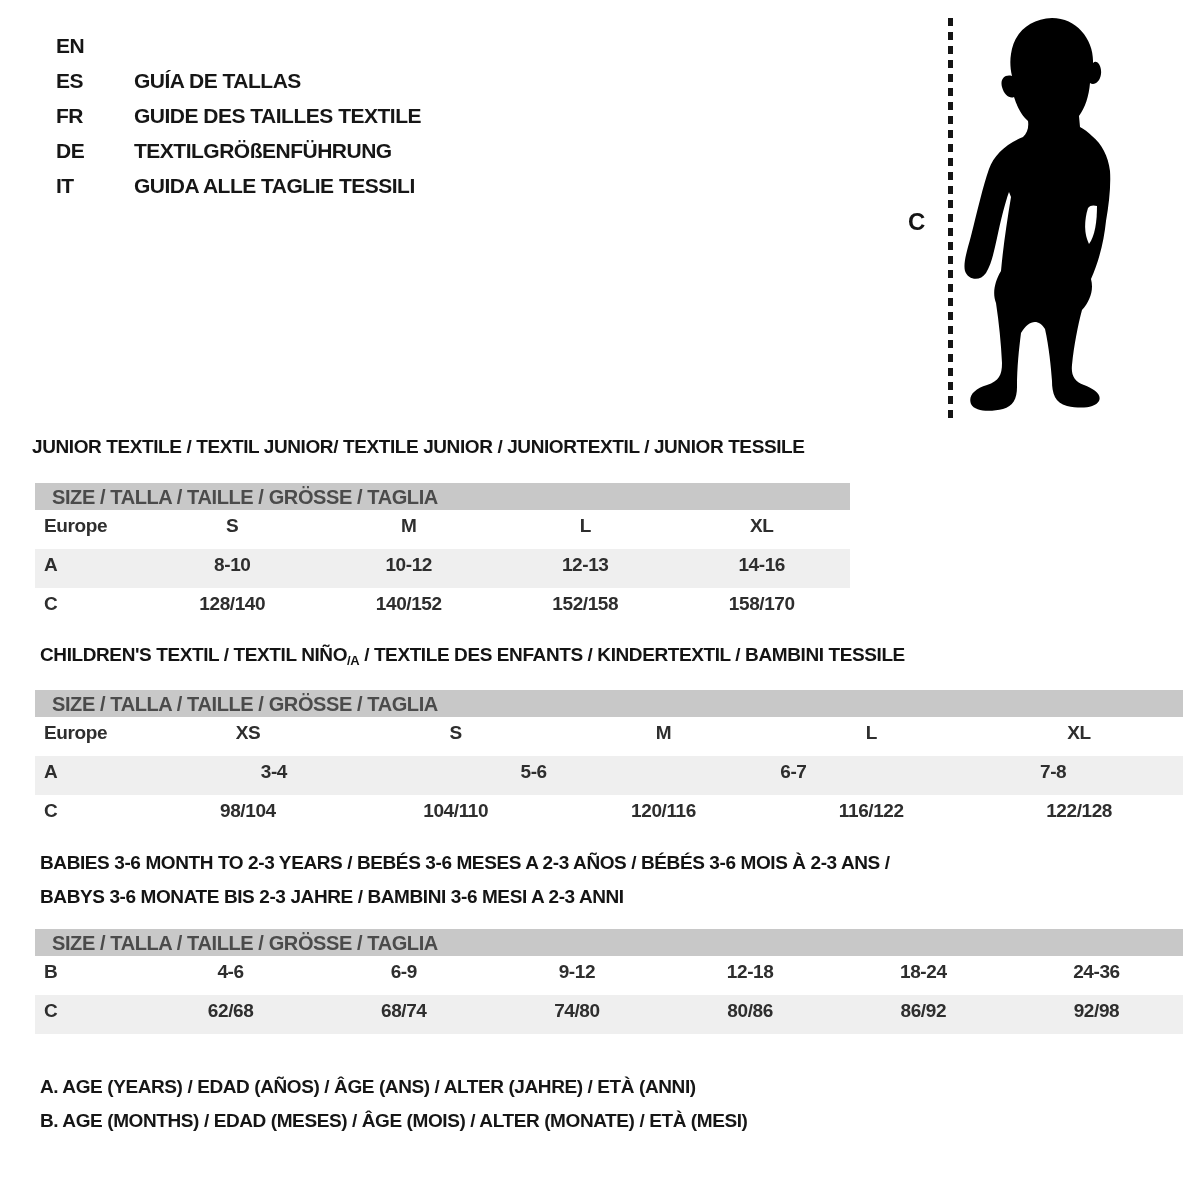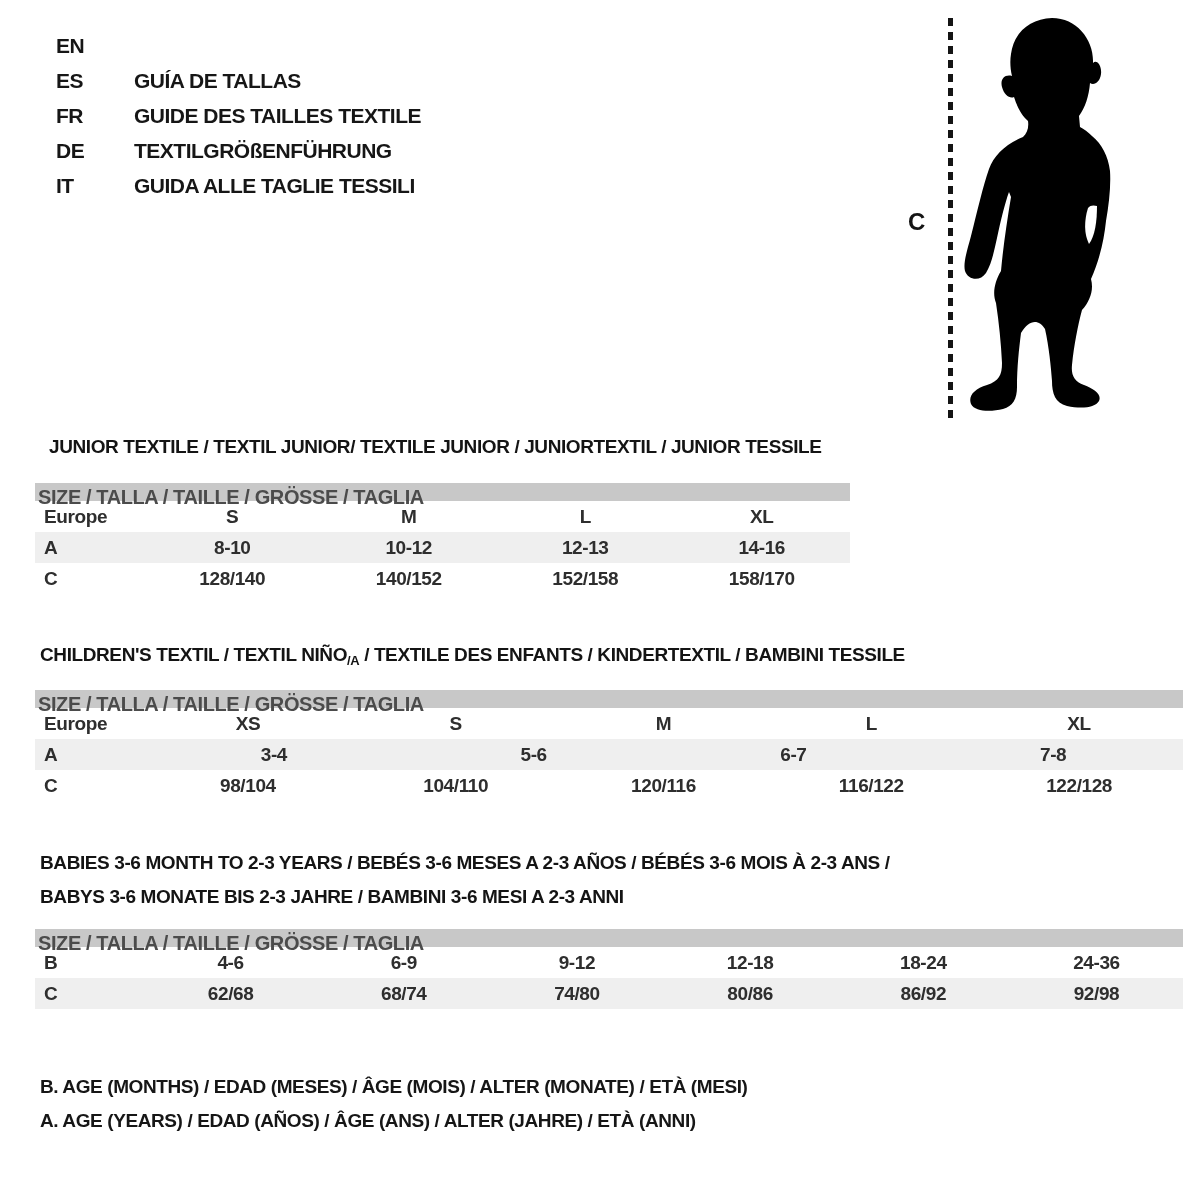--- a/index.html
+++ b/index.html
@@ -22,24 +22,24 @@
   .measure-label{left:908px;top:208px;font-size:24px;font-weight:bold;color:#141414;}
   .silhouette{left:956px;top:16px;}
 
   
   .section-title{font-size:19px;font-weight:bold;color:#141414;letter-spacing:-0.4px;white-space:nowrap;}
   .title-sub{font-size:13px;vertical-align:-4px;}
 
   
   .size-table{left:35px;}
   .tbl-header{
-    background:#c8c8c8;height:18px;line-height:28px;padding-left:3px;
+    background:#c8c8c8;height:27px;line-height:28px;padding-left:17px;
     font-size:20px;font-weight:bold;color:#4b4b4b;letter-spacing:-0.4px;
   }
-  .tbl-row{display:flex;height:31px;line-height:31px;font-size:19px;font-weight:bold;color:#2e2e2e;}
+  .tbl-row{display:flex;height:39px;line-height:31px;font-size:19px;font-weight:bold;color:#2e2e2e;}
   .size-table > :nth-child(3){background:#efefef;}
   .tbl-label{width:100px;padding-left:9px;letter-spacing:-0.4px;}
   .tbl-cell{flex:1;text-align:center;letter-spacing:-0.4px;}
 
   
   .legend{left:40px;top:1070px;}
   .legend-line{height:34px;line-height:34px;font-size:19px;font-weight:bold;color:#161616;letter-spacing:-0.4px;white-space:nowrap;}
 </style>
 </head>
 <body>
@@ -111,21 +111,21 @@
     C 138 24 121 2 96 2
     Z"></path>
   <path fill="#ffffff" d="
     M 132 192
     C 128 205 128 218 133 228
     C 139 220 141 205 141 190
     C 138 189 134 189 132 192
     Z"></path>
 </svg>
 
-<div class="abs section-title" style="left:49px;top:436px;">
+<div class="abs section-title" style="left:32px;top:436px;">
   <span>JUNIOR TEXTILE / TEXTIL JUNIOR/ TEXTILE JUNIOR / JUNIORTEXTIL / JUNIOR TESSILE</span>
 </div>
 <div class="abs size-table" style="top:483px;width:815px;">
     <div class="tbl-header">SIZE / TALLA / TAILLE / GRÖSSE / TAGLIA</div>
     <div class="tbl-row">
       <div class="tbl-label">Europe</div>
       <div class="tbl-cell">S</div>
       <div class="tbl-cell">M</div>
       <div class="tbl-cell">L</div>
       <div class="tbl-cell">XL</div>
@@ -196,15 +196,15 @@
       <div class="tbl-cell">62/68</div>
       <div class="tbl-cell">68/74</div>
       <div class="tbl-cell">74/80</div>
       <div class="tbl-cell">80/86</div>
       <div class="tbl-cell">86/92</div>
       <div class="tbl-cell">92/98</div>
     </div>
   </div>
 
 <div class="abs legend">
+  <div class="legend-line">A. AGE (YEARS) / EDAD (AÑOS) / ÂGE (ANS) / ALTER (JAHRE) / ETÀ (ANNI)</div>
   <div class="legend-line">B. AGE (MONTHS) / EDAD (MESES) / ÂGE (MOIS) / ALTER (MONATE) / ETÀ (MESI)</div>
-  <div class="legend-line">A. AGE (YEARS) / EDAD (AÑOS) / ÂGE (ANS) / ALTER (JAHRE) / ETÀ (ANNI)</div>
 </div>
 
 </body></html>

